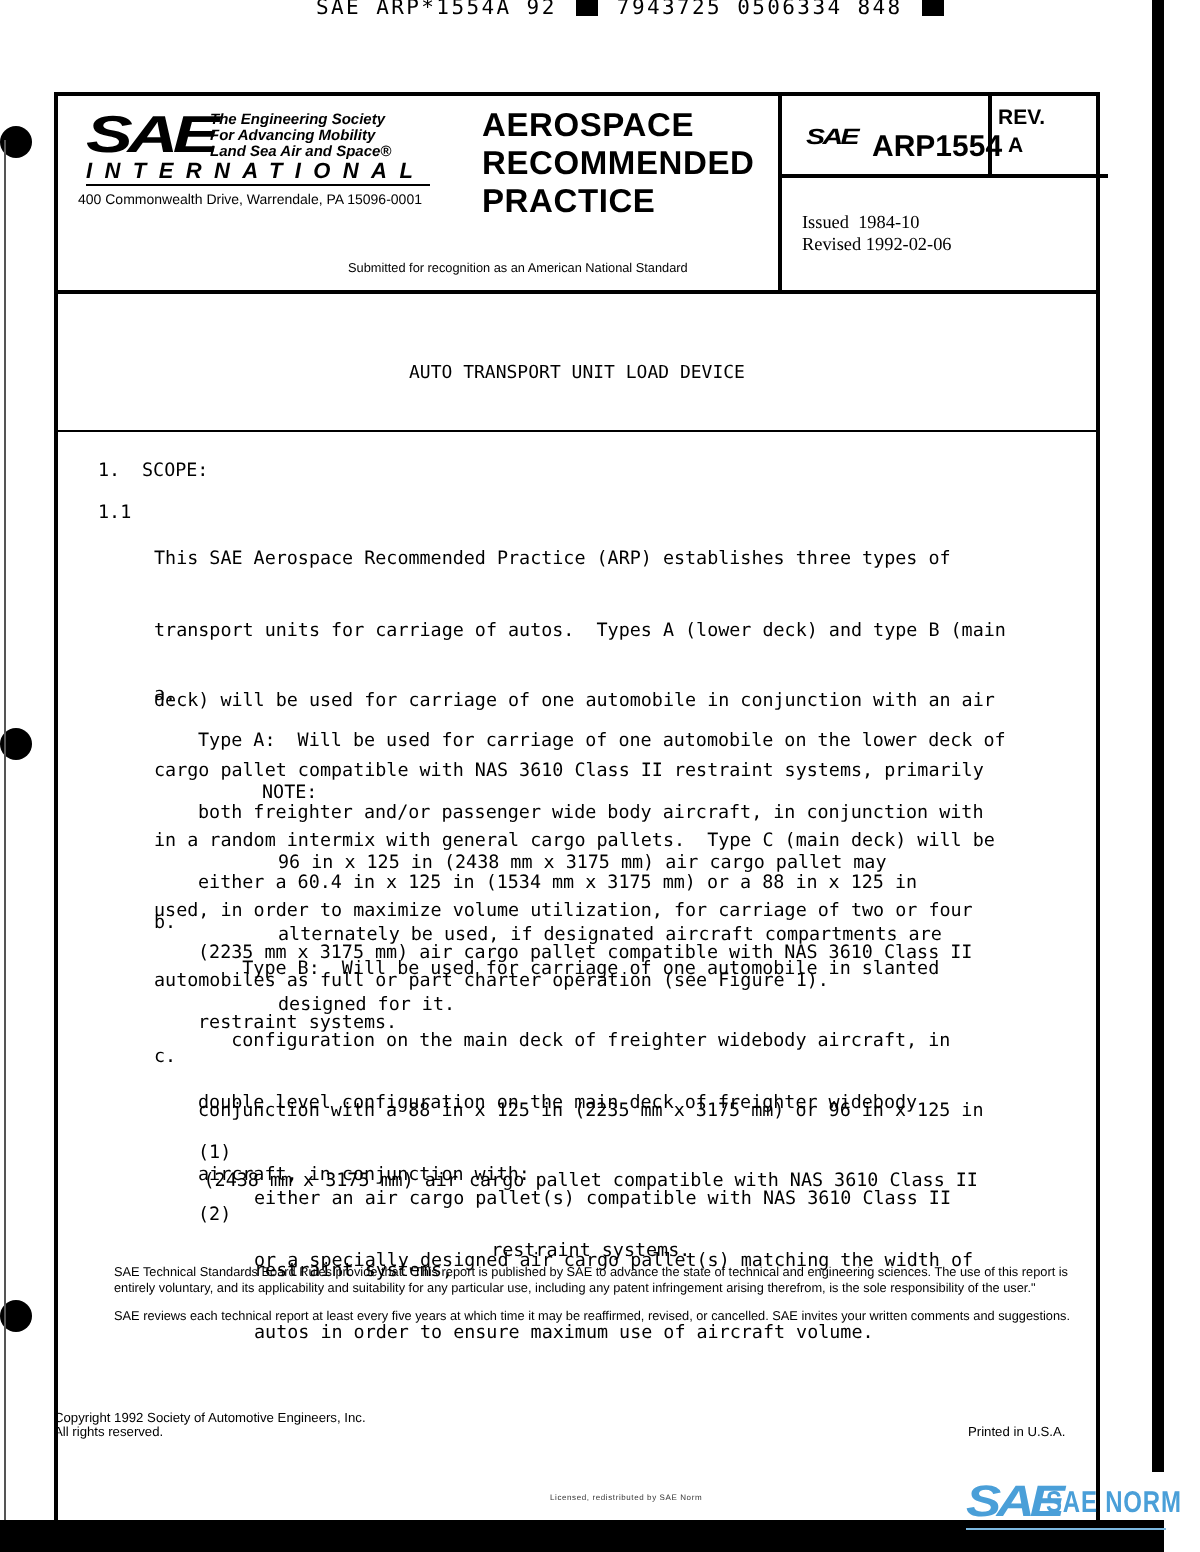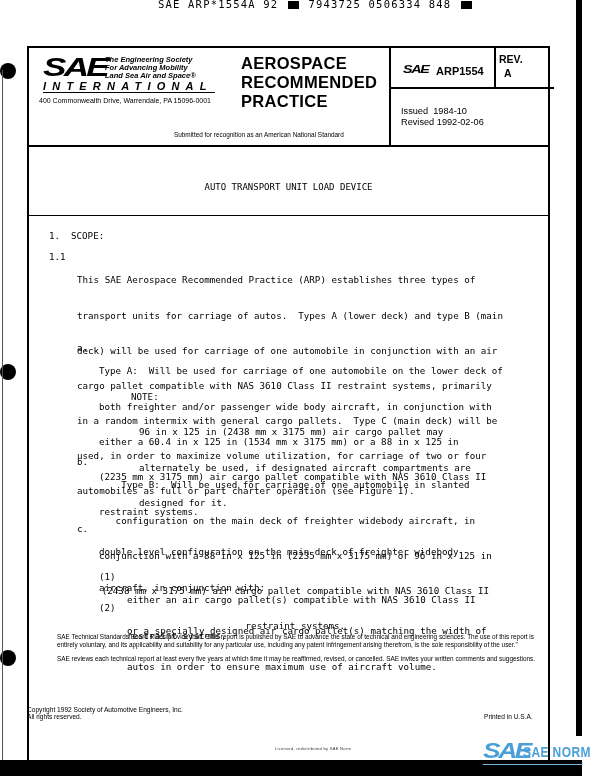--- a/index.html
+++ b/index.html
@@ -51,26 +51,26 @@
 
   .right-cell {
     position: absolute; left: 360px; top: -2px; width: 165px; height: 101px;
     border-left: 2px solid #000;
   }
   .doc-no-row { position: absolute; left: 0; top: 0; width: 163px; height: 43px; border-bottom: 2px solid #000; }
   .sae-mini {
     position: absolute; left: 12px; top: 17px; font-weight: bold; font-style: italic;
     font-size: 11px; letter-spacing: -1px; transform: scaleX(1.3); transform-origin: left;
   }
-  .doc-no { position: absolute; left: 45px; top: 19px; font-weight: bold; font-size: 11px; }
+  .doc-no { position: absolute; left: 45px; top: 19px; font-weight: bold; font-size: 15px; }
   .rev-cell { position: absolute; left: 103px; top: 0; width: 60px; height: 43px; border-left: 2px solid #000; }
   .rev-label { position: absolute; left: 3px; top: 7px; font-weight: bold; font-size: 10.5px; }
   .rev-val { position: absolute; left: 8px; top: 21px; font-weight: bold; font-size: 10.5px; }
   .dates {
-    position: absolute; left: 10px; top: 60px; font-family: Liberation Sans, sans-serif;
+    position: absolute; left: 10px; top: 60px; font-family: Liberation Serif, serif;
     font-size: 9.2px; line-height: 11px; white-space: pre;
   }
 
   
   .main-box {
     position: absolute; left: 27px; top: 145px; width: 523px; height: 619px;
     border: 2px solid #000; border-top: 2px solid #000;
   }
   .title-row { position: absolute; left: 0; top: 0; width: 100%; height: 69px; border-bottom: 1px solid #000; }
   .doc-title {

